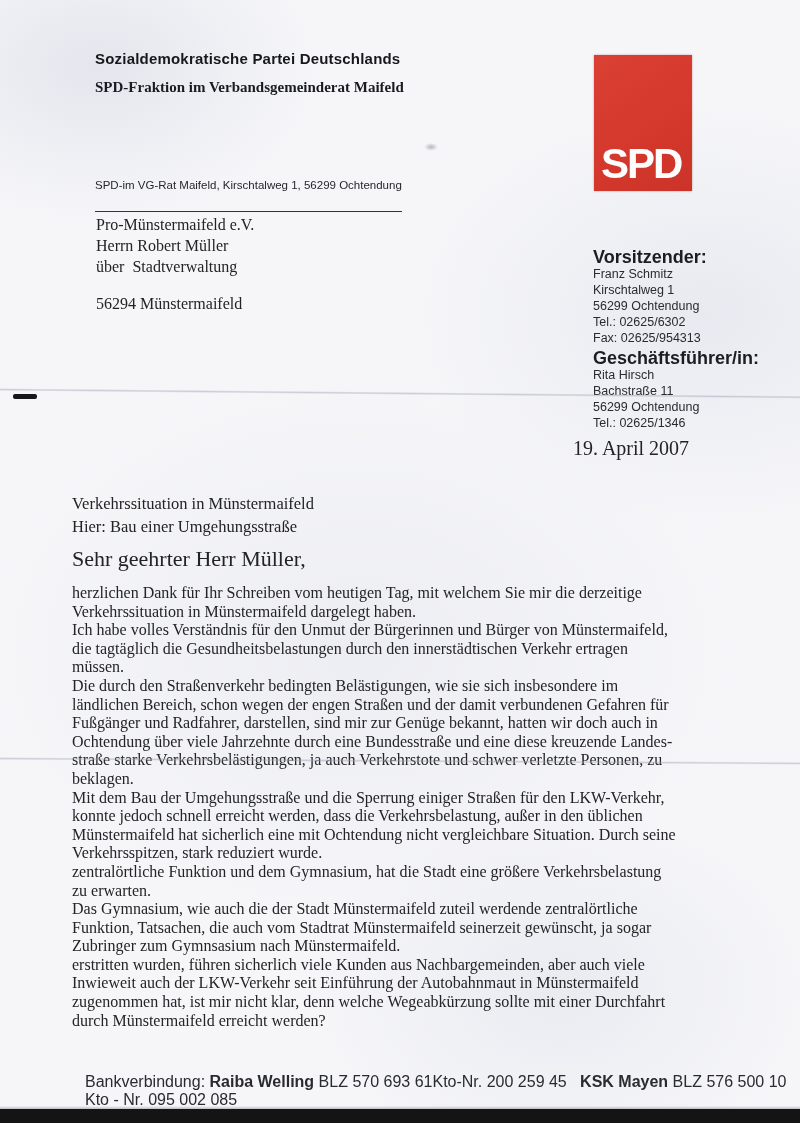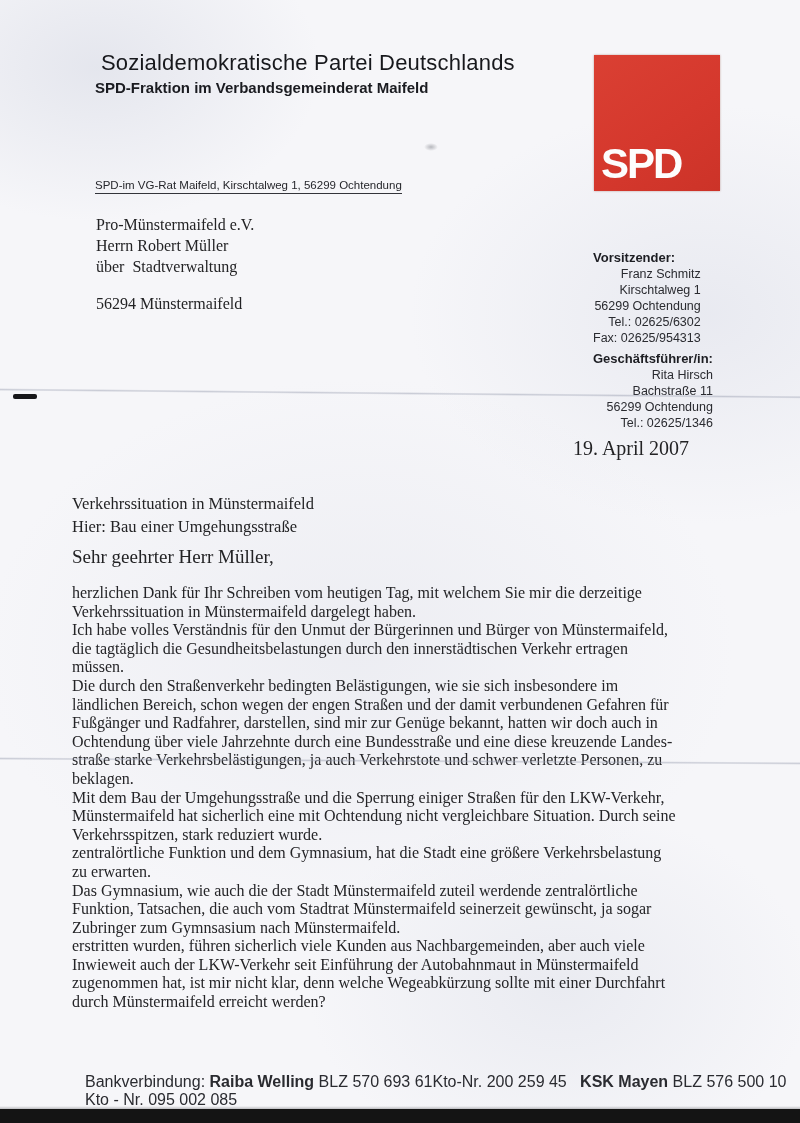--- a/index.html
+++ b/index.html
@@ -7,43 +7,43 @@
     position:relative;width:800px;height:1123px;margin:0 auto;overflow:hidden;
     background:
       radial-gradient(ellipse 320px 220px at 12% 6%, rgba(214,217,228,.55), transparent 70%),
       radial-gradient(ellipse 420px 300px at 88% 28%, rgba(216,219,230,.45), transparent 70%),
       radial-gradient(ellipse 520px 380px at 45% 58%, rgba(221,223,232,.38), transparent 72%),
       radial-gradient(ellipse 360px 260px at 70% 88%, rgba(217,220,230,.42), transparent 70%),
       #f6f6f9;
     font-family:"Liberation Sans", sans-serif;color:#222;
   }
   
-  .org-name{position:absolute;left:101px;top:50px;font-size:22px;font-weight:normal;color:#17181c;letter-spacing:.2px;}
-  .org-subtitle{position:absolute;left:95px;top:79px;font-size:15px;font-weight:bold;color:#1a1b20;}
-  .spd-logo{position:absolute;left:594px;top:55px;width:126px;height:136px;
+  .org-name{position:absolute;left:95px;top:50px;font-size:15px;font-weight:bold;color:#17181c;letter-spacing:.2px;}
+  .org-subtitle{position:absolute;left:95px;top:79px;font-size:15px;font-weight:bold;color:#1a1b20;font-family:Liberation Serif, serif;}
+  .spd-logo{position:absolute;left:594px;top:55px;width:98px;height:136px;
     background:linear-gradient(145deg,#da4033 0%,#d5382d 55%,#cc3328 100%);
     box-shadow:0 0 2px rgba(120,40,30,.4);}
   .spd-logo-text{position:absolute;left:7px;bottom:3px;font-size:42px;font-weight:bold;color:#fdfdfd;letter-spacing:-2px;}
   .sender-line{position:absolute;left:95px;top:179px;font-size:11.5px;color:#26272c;
-    border-bottom:1.2px solid #33343a;padding-bottom:2px;}
+    border-bottom:1.2px solid #33343a;padding-bottom:20px;}
   
   .recipient{position:absolute;left:72px;top:214px;font-family:"Liberation Serif", serif;font-size:16px;color:#232325;margin-left:24px;}
   .recipient .line{line-height:21px;min-height:21px;white-space:pre-wrap;}
   .recipient .line:nth-child(4){min-height:16px;}
   
   .contact{position:absolute;left:593px;font-size:12.5px;color:#2a2b30;}
-  .contact .contact-title{font-weight:bold;font-size:13px;line-height:17px;color:#1c1d22;}
-  .contact .line{line-height:16px;white-space:pre-wrap;text-align:right;}
+  .contact .contact-title{font-weight:bold;font-size:18px;line-height:17px;color:#1c1d22;}
+  .contact .line{line-height:16px;white-space:pre-wrap;}
   .chairman{top:249px;}
   .manager{top:350px;}
   .letter-date{position:absolute;left:573px;top:437px;font-family:"Liberation Serif", serif;font-size:20px;color:#232325;}
   
   .subject{position:absolute;left:72px;top:492px;font-family:"Liberation Serif", serif;font-size:16.5px;color:#232325;}
   .subject .line{line-height:23px;white-space:pre-wrap;}
-  .salutation{position:absolute;left:72px;top:546px;font-family:"Liberation Serif", serif;font-size:19px;color:#232325;}
+  .salutation{position:absolute;left:72px;top:546px;font-family:"Liberation Serif", serif;font-size:22px;color:#232325;}
   .body-text{position:absolute;left:72px;top:584px;width:695px;font-family:"Liberation Serif", serif;font-size:16px;color:#242427;}
   .body-text .line{line-height:18.6px;white-space:pre-wrap;}
   
   .footer-bank{position:absolute;left:85px;top:1073px;font-size:16px;color:#2a2b30;white-space:pre-wrap;}
   .footer-bank .bold{font-weight:bold;}
   
   .crease{position:absolute;height:3px;pointer-events:none;
     background:linear-gradient(to bottom, rgba(255,255,255,0), rgba(158,163,180,.5), rgba(255,255,255,0));}
   .crease-1{left:-5px;top:388px;width:820px;transform:rotate(.55deg);transform-origin:left center;}
   .crease-2{left:-5px;top:757px;width:820px;transform:rotate(.35deg);transform-origin:left center;}
@@ -112,20 +112,21 @@
       <div class="line">Ich habe volles Verständnis für den Unmut der Bürgerinnen und Bürger von Münstermaifeld,</div>
       <div class="line">die tagtäglich die Gesundheitsbelastungen durch den innerstädtischen Verkehr ertragen</div>
       <div class="line">müssen.</div>
       <div class="line">Die durch den Straßenverkehr bedingten Belästigungen, wie sie sich insbesondere im</div>
       <div class="line">ländlichen Bereich, schon wegen der engen Straßen und der damit verbundenen Gefahren für</div>
       <div class="line">Fußgänger und Radfahrer, darstellen, sind mir zur Genüge bekannt, hatten wir doch auch in</div>
       <div class="line">Ochtendung über viele Jahrzehnte durch eine Bundesstraße und eine diese kreuzende Landes-</div>
       <div class="line">straße starke Verkehrsbelästigungen, ja auch Verkehrstote und schwer verletzte Personen, zu</div>
       <div class="line">beklagen.</div>
       <div class="line">Mit dem Bau der Umgehungsstraße und die Sperrung einiger Straßen für den LKW-Verkehr,</div>
+      <div class="line">konnte jedoch schnell erreicht werden, dass die Verkehrsbelastung, außer in den üblichen</div>
       <div class="line">Münstermaifeld hat sicherlich eine mit Ochtendung nicht vergleichbare Situation. Durch seine</div>
       <div class="line">Verkehrsspitzen, stark reduziert wurde.</div>
       <div class="line">zentralörtliche Funktion und dem Gymnasium, hat die Stadt eine größere Verkehrsbelastung</div>
       <div class="line">zu erwarten.</div>
       <div class="line">Das Gymnasium, wie auch die der Stadt Münstermaifeld zuteil werdende zentralörtliche</div>
       <div class="line">Funktion, Tatsachen, die auch vom Stadtrat Münstermaifeld seinerzeit gewünscht, ja sogar</div>
       <div class="line">Zubringer zum Gymnsasium nach Münstermaifeld.</div>
       <div class="line">erstritten wurden, führen sicherlich viele Kunden aus Nachbargemeinden, aber auch viele</div>
       <div class="line">Inwieweit auch der LKW-Verkehr seit Einführung der Autobahnmaut in Münstermaifeld</div>
       <div class="line">zugenommen hat, ist mir nicht klar, denn welche Wegeabkürzung sollte mit einer Durchfahrt</div>

